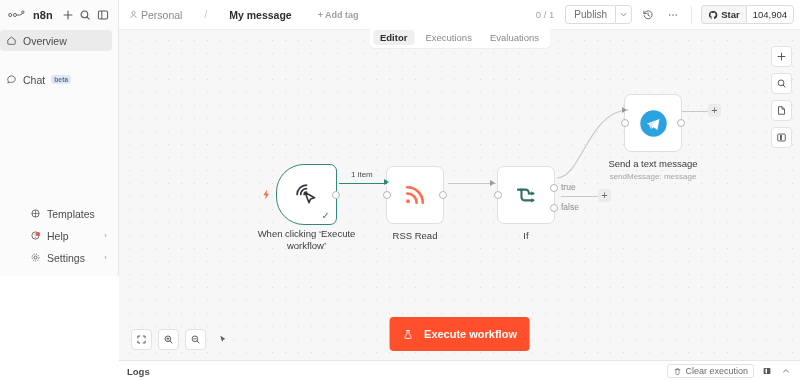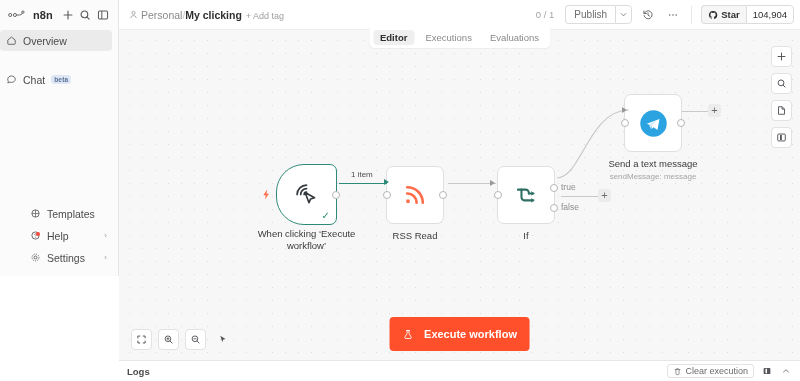--- a/index.html
+++ b/index.html
@@ -48,25 +48,25 @@
   .nav-ico.rel { position: relative; }
 
   
   .main { flex: 1; display: flex; flex-direction: column; position: relative; min-width: 0; }
 
   
   .header {
     height: 30px; flex: 0 0 30px; background: #fff; border-bottom: 1px solid #ededed;
     display: flex; align-items: center; padding: 0 6px 0 10px; gap: 6px; position: relative; z-index: 6;
   }
-  .crumb { display: flex; align-items: flex-end; gap: 0; font-size: 10.5px; }
+  .crumb { display: flex; align-items: center; gap: 22px; font-size: 10.5px; }
   .crumb-personal { display: flex; align-items: center; gap: 3px; color: #8a8a8a; cursor: pointer; }
   .crumb-sep { color: #c8c8c8; font-size: 10px; }
   .crumb-title { color: #2d2e2e; font-weight: 600; cursor: text; }
-  .add-tag { font-size: 9px; color: #a0a0a0; cursor: pointer; margin-left: 4px; }
+  .add-tag { font-size: 9px; color: #a0a0a0; cursor: pointer; margin-left: 4px; font-weight: bold; }
   .hdr-spacer { flex: 1; }
   .counter { font-size: 9.5px; color: #a3a3a3; padding: 0 5px; }
   .publish-grp { display: flex; align-items: stretch; height: 19px; }
   .publish-btn {
     border: 1px solid #dcdcdc; border-right: none; background: #fff; color: #6b6b6b;
     font-size: 10px; padding: 0 8px; border-radius: 4px 0 0 4px; cursor: pointer;
     display: flex; align-items: center; font-family: inherit;
   }
   .publish-caret {
     border: 1px solid #dcdcdc; background: #fff; width: 17px; border-radius: 0 4px 4px 0;
@@ -298,21 +298,21 @@
         <span class="crumb-personal">
           <span>
             <svg viewBox="0 0 12 12" width="9" height="9">
                 <circle cx="6" cy="3.9" r="2.1" fill="none" stroke="#9a9a9a" stroke-width="1.1"></circle>
                 <path d="M2.4 10.2c.4-1.8 1.9-2.7 3.6-2.7s3.2.9 3.6 2.7" fill="none" stroke="#9a9a9a" stroke-width="1.1" stroke-linecap="round"></path>
               </svg>
           </span>
           <span>Personal</span>
         </span>
         <span class="crumb-sep">/</span>
-        <span class="crumb-title">My clicking</span>
+        <span class="crumb-title">My message</span>
         <span class="add-tag">+ Add tag</span>
       </div>
 
       <span class="hdr-spacer"></span>
 
       <span class="counter">0 / 1</span>
 
       <span class="publish-grp">
         <button class="publish-btn">Publish</button>
         <span class="publish-caret">

